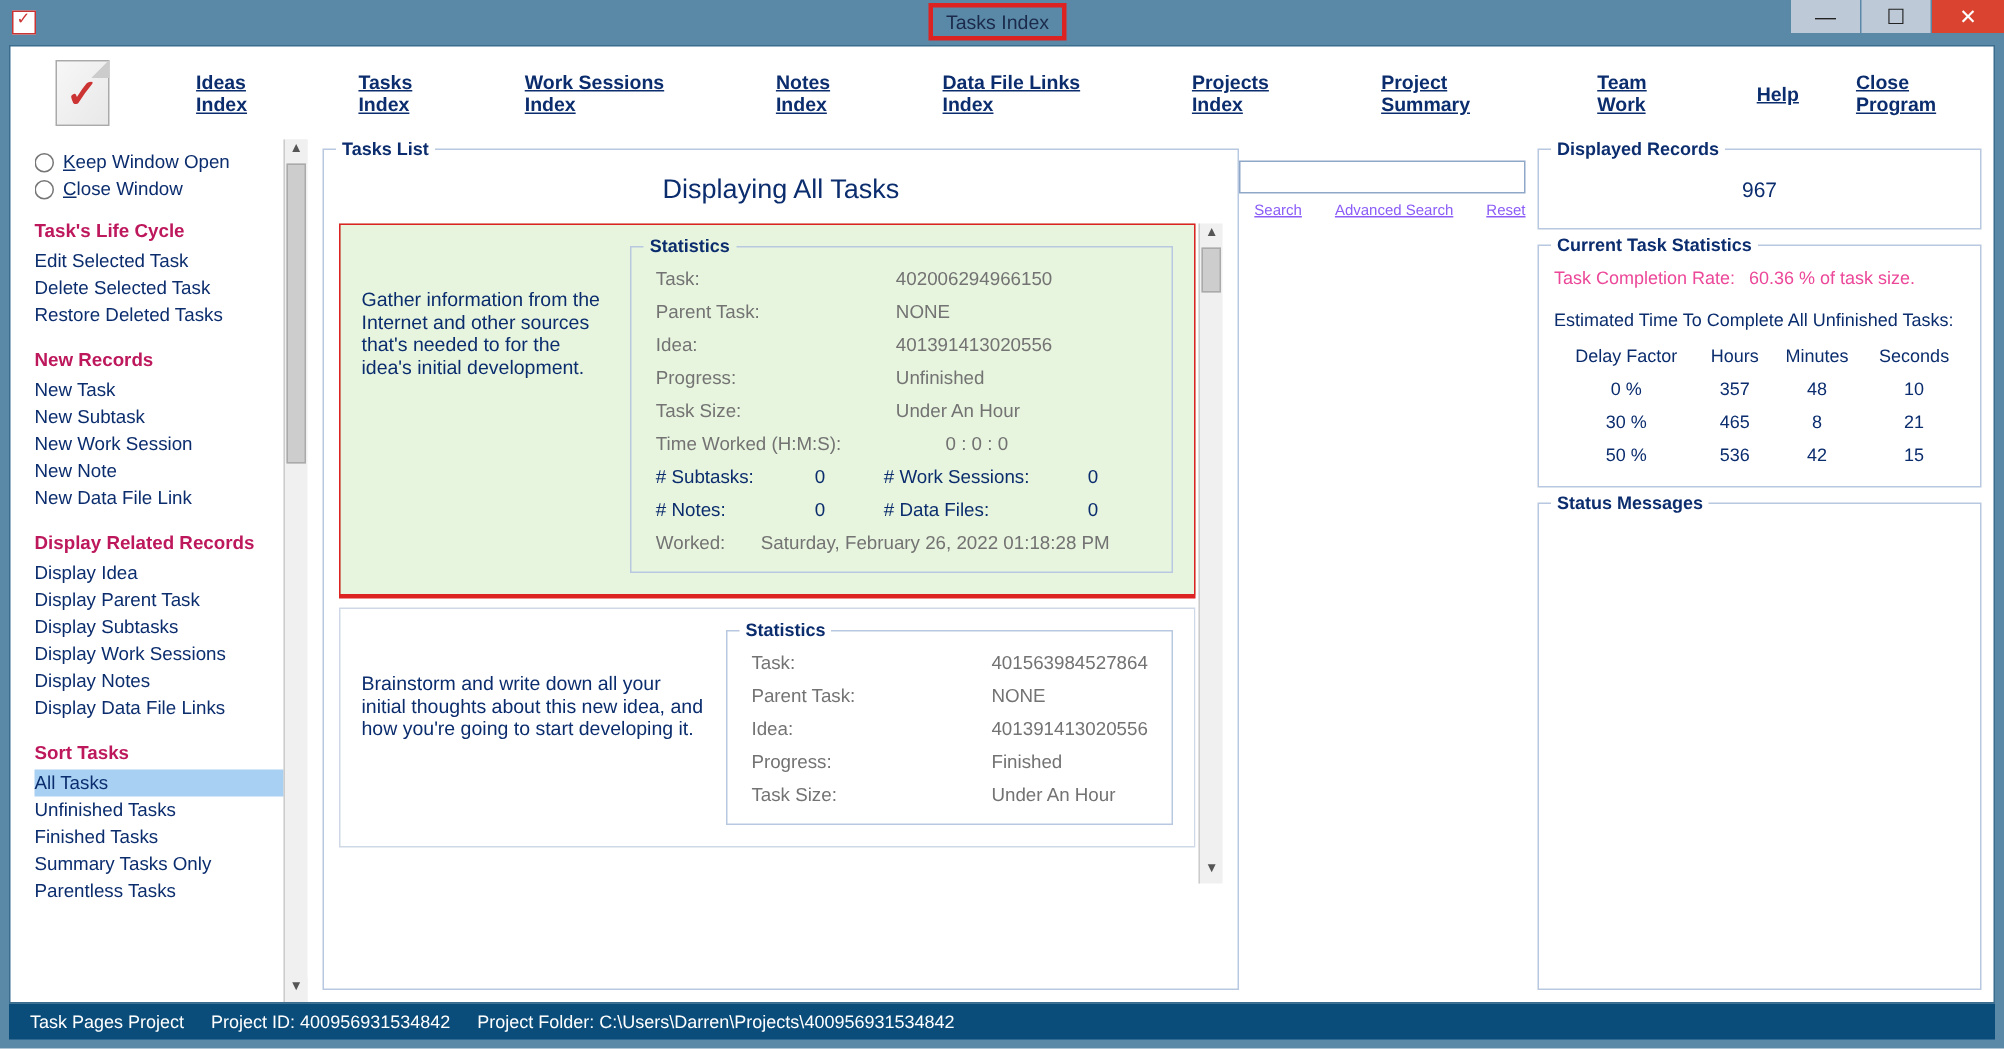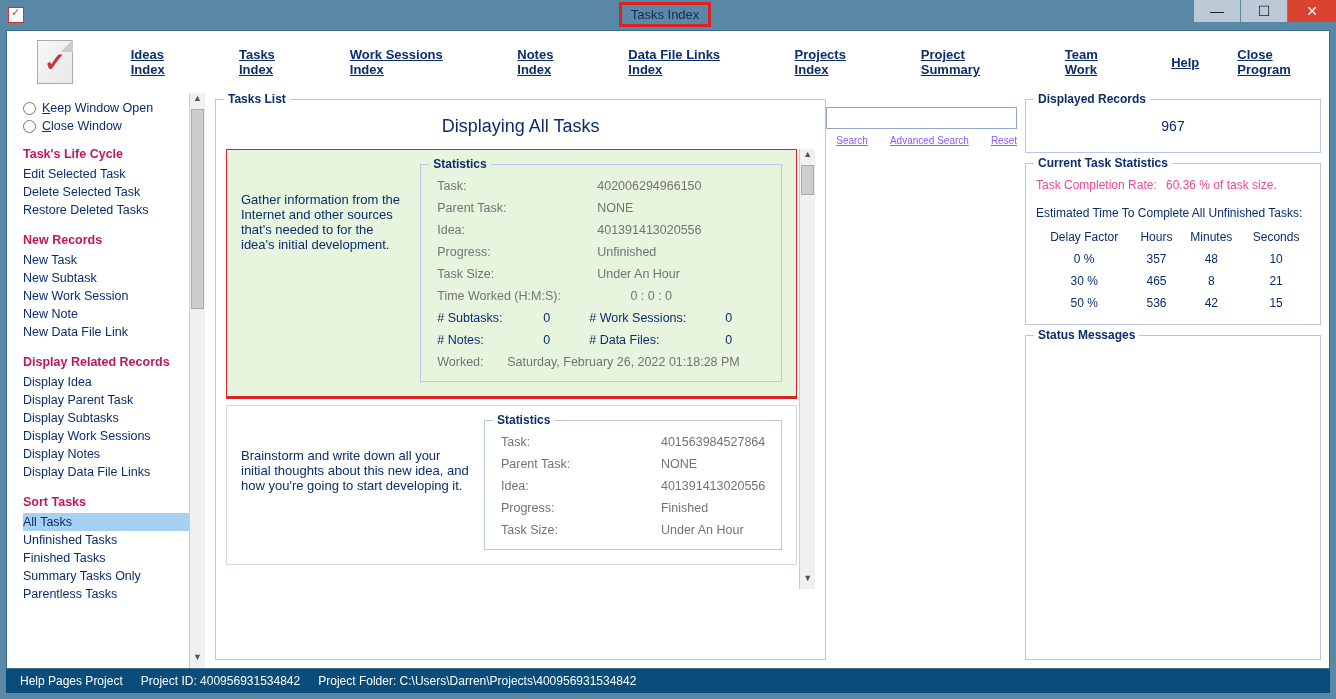--- a/index.html
+++ b/index.html
@@ -285,16 +285,16 @@
         </div>
         <div class="fieldset status-msgs">
           <div class="legend">Status Messages</div>
         </div>
       </div>
     </div>
   </div>
 </div>
 
 <div class="statusbar">
-  <span>Help Pages Project</span>
+  <span>Task Pages Project</span>
   <span>Project ID: 400956931534842</span>
   <span>Project Folder: C:\Users\Darren\Projects\400956931534842</span>
 </div>
 
 </body></html>

